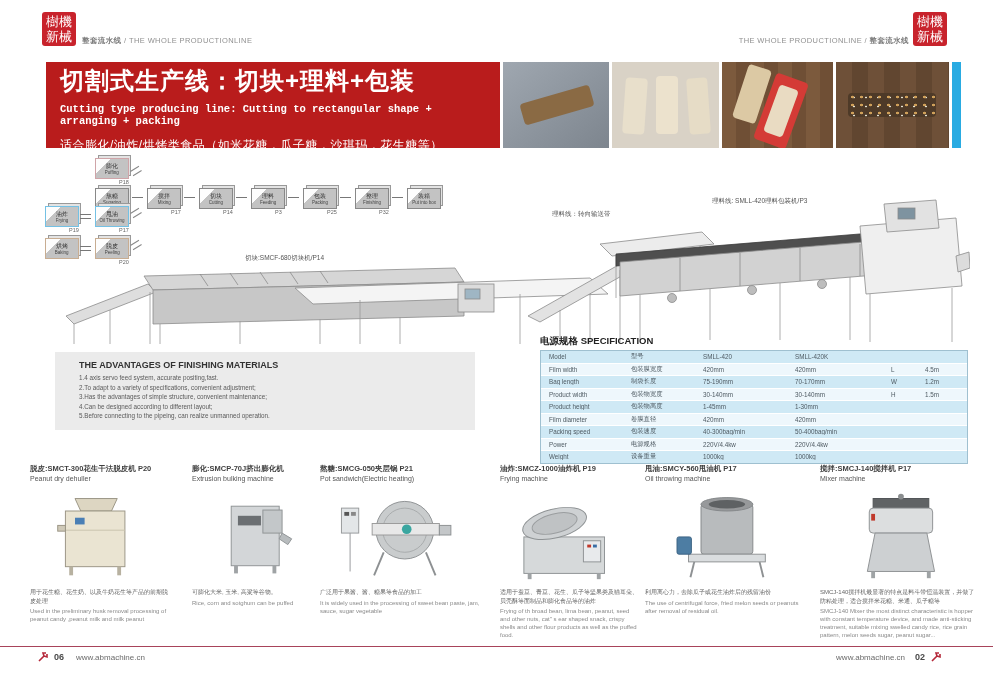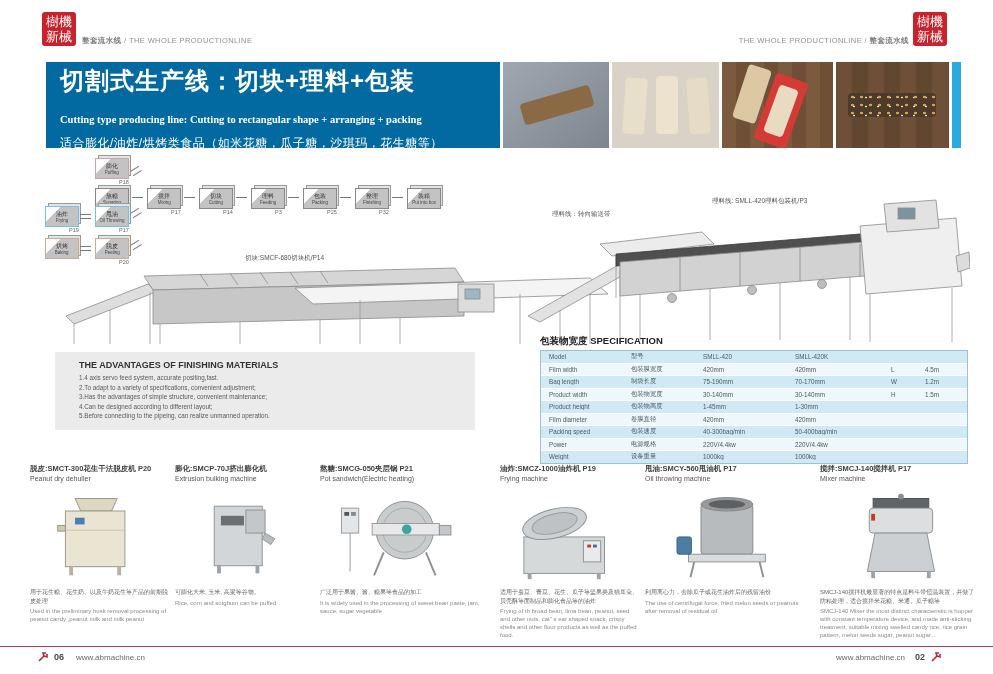--- a/index.html
+++ b/index.html
@@ -9,24 +9,24 @@
 
   
   .stamp{width:34px;height:34px;background:#c8232c;border-radius:3px;color:#fff;
          display:flex;align-items:center;justify-content:center;text-align:center;
          font-family:"Liberation Serif",serif;font-size:13px;line-height:15px;
          word-break:break-all;padding:1px;box-sizing:border-box}
   .cap{font-size:7.5px;color:#909090;letter-spacing:.4px;white-space:nowrap}
   .cap b{color:#7a7a7a}
 
   
-  .banner{left:46px;top:62px;width:454px;height:86px;background:#0369a1;color:#fff;
+  .banner{left:46px;top:62px;width:454px;height:86px;background:#b91c1c;color:#fff;
           box-sizing:border-box;padding:6px 10px 0 14px}
   .bt1{font-size:24px;font-weight:bold;letter-spacing:1px;line-height:26px}
-  .bt2{font-family:Liberation Serif, serif;font-weight:bold;font-size:10.5px;margin-top:20px}
+  .bt2{font-family:Liberation Mono, monospace;font-weight:bold;font-size:10.5px;margin-top:9px}
   .bt3{font-size:12px;letter-spacing:.5px;margin-top:10px}
   .bt4{font-family:"Liberation Serif",serif;font-weight:bold;font-size:8px;margin-top:3px;color:#f2f2f2}
   .ph{top:62px;height:86px;overflow:hidden;background:#ccc}
   .bar{position:absolute;border-radius:4px}
   .speck{background-image:radial-gradient(#00000055 1px,transparent 1.4px),
                           radial-gradient(#ffffff66 1px,transparent 1.3px);
          background-size:7px 6px,9px 7px}
   .bluebar{left:952px;top:62px;width:9px;height:86px;background:#29abe2}
 
   
@@ -302,21 +302,21 @@
     <div class="adven">
       <div class="ah">THE ADVANTAGES OF FINISHING MATERIALS</div>
       <div class="ai">1.4 axis servo feed system, accurate positing,fast.</div>
       <div class="ai">2.To adapt to a variety of specifications, convenient adjustment;</div>
       <div class="ai">3.Has the advantages of simple structure, convenient maintenance;</div>
       <div class="ai">4.Can be designed according to different layout;</div>
       <div class="ai">5.Before connecting to the pipeing, can realize unmanned operation.</div>
     </div>
   </div>
 
-  <div class="abs spec-h">包装物宽度 SPECIFICATION</div>
+  <div class="abs spec-h">电源规格 SPECIFICATION</div>
   <div class="abs spec">
     <div class="sr a">
       <span class="sc c1">Model</span>
         <span class="sc c2">型号</span>
         <span class="sc c3">SMLL-420</span>
         <span class="sc c4">SMLL-420K</span>
         <span class="sc c5"></span>
         <span class="sc c6"></span>
     </div>
     <div class="sr b">
@@ -396,21 +396,21 @@
       <rect x="40" y="32" width="10" height="7" fill="#4a7fb5"></rect>
       <rect x="22" y="40" width="8" height="6" fill="#cfc9b8" stroke="#9a9484"></rect>
       <rect x="34" y="83" width="4" height="9" fill="#b7b1a0"></rect>
           <rect x="84" y="83" width="4" height="9" fill="#b7b1a0"></rect>
     </svg>
       </div>
     <div class="md-zh">用于花生糖、花生奶、以及牛奶花生等产品的前期脱皮处理</div>
     <div class="md-en">Used in the preliminary husk removal processing of peanut candy ,peanut milk and milk peanut</div>
   </div>
 
-  <div class="abs mach" style="left:175px;width:135px">
+  <div class="abs mach" style="left:192px;width:135px">
     <div class="mt-zh">膨化:SMCP-70J挤出膨化机</div>
     <div class="mt-en">Extrusion bulking machine</div>
     <div class="mph">
         <svg width="130" height="96" viewBox="0 0 130 100">
       <rect x="35" y="20" width="50" height="62" fill="#d3d6d8" stroke="#8f9395"></rect>
       <rect x="42" y="30" width="24" height="10" fill="#6b6f72"></rect>
       <rect x="68" y="24" width="20" height="24" fill="#c3c7c9" stroke="#8f9395"></rect>
       <polygon points="88,48 98,54 94,60 85,54" fill="#b8bcbe" stroke="#8f9395"></polygon>
       <rect x="38" y="82" width="4" height="8" fill="#9fa3a5"></rect>
           <rect x="78" y="82" width="4" height="8" fill="#9fa3a5"></rect>

